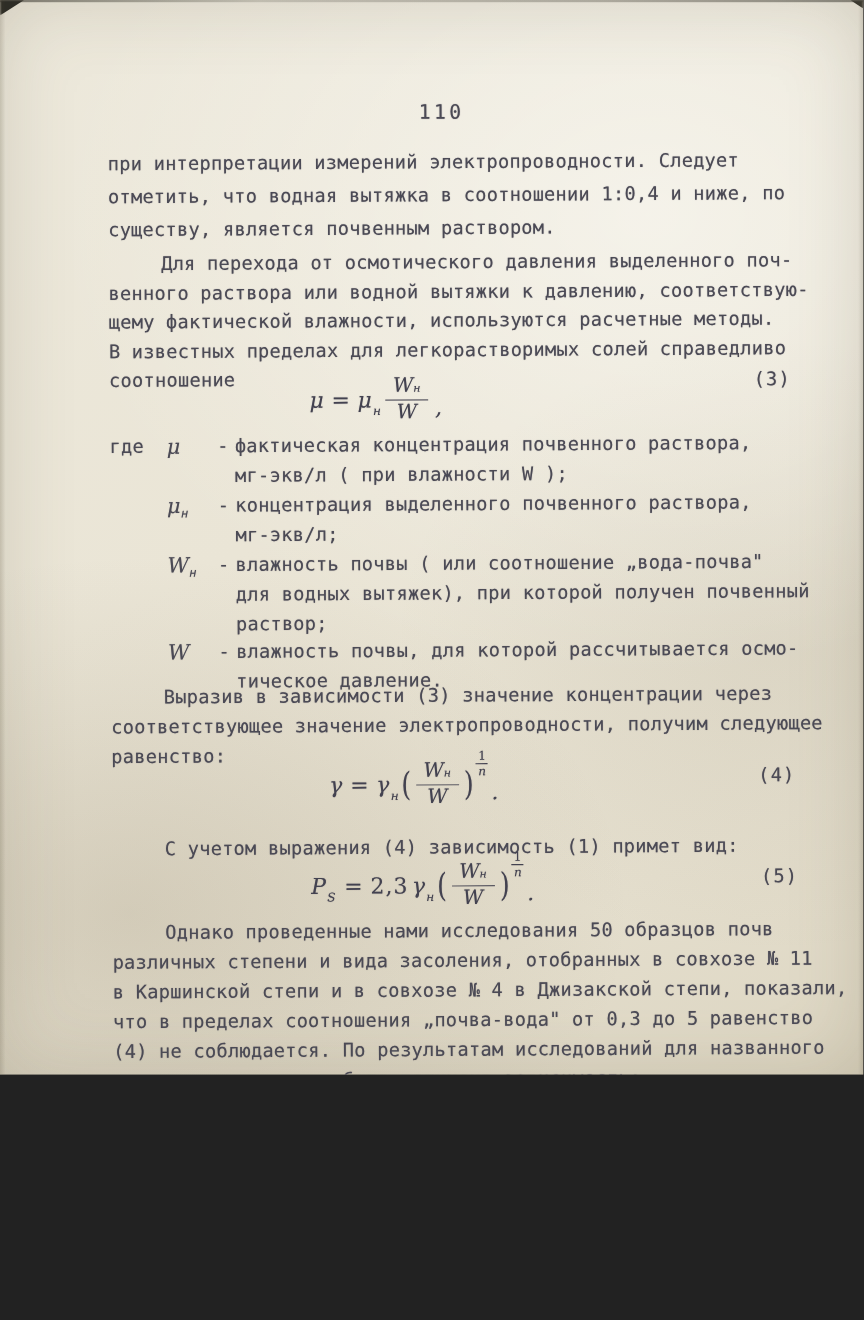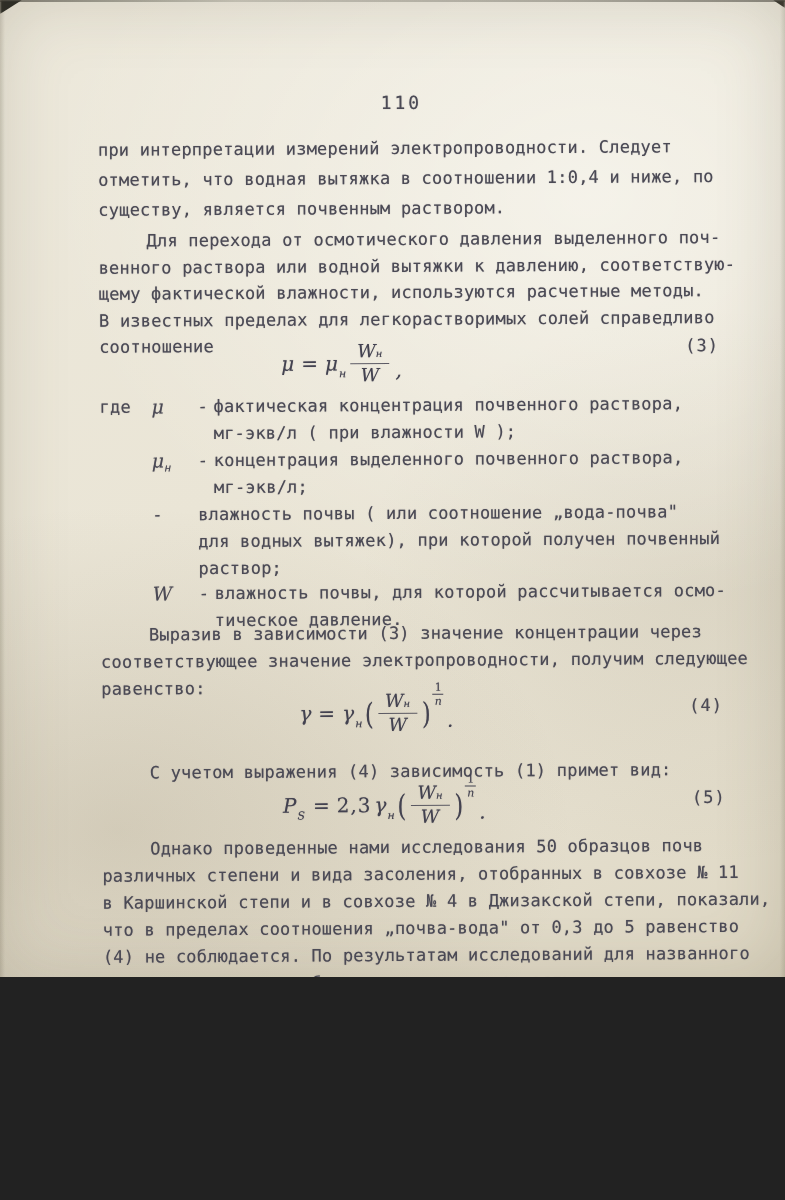--- a/index.html
+++ b/index.html
@@ -124,20 +124,21 @@
       <span></span>
       <span><span class="def-sym">μ</span><span class="def-sub">н</span></span>
       <span>-</span>
       <span>
           <span class="line">концентрация выделенного почвенного раствора,</span>
             <span class="line">мг-экв/л;</span>
         </span>
     </div>
     <div class="def-row typed" style="top:500px;">
       <span></span>
+      <span><span class="def-sym">W</span><span class="def-sub">н</span></span>
       <span>-</span>
       <span>
           <span class="line">влажность почвы ( или соотношение „вода-почва"</span>
             <span class="line">для водных вытяжек), при которой получен почвенный</span>
             <span class="line">раствор;</span>
         </span>
     </div>
     <div class="def-row typed" style="top:579px;">
       <span></span>
       <span><span class="def-sym">W</span><span class="def-sub"></span></span>

